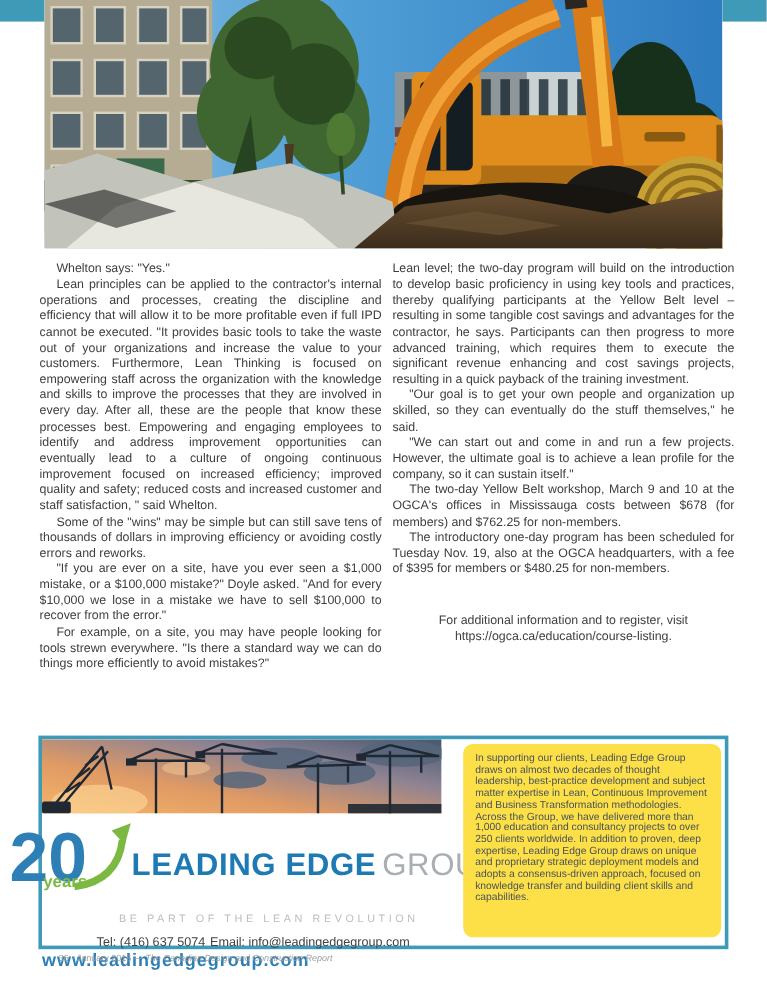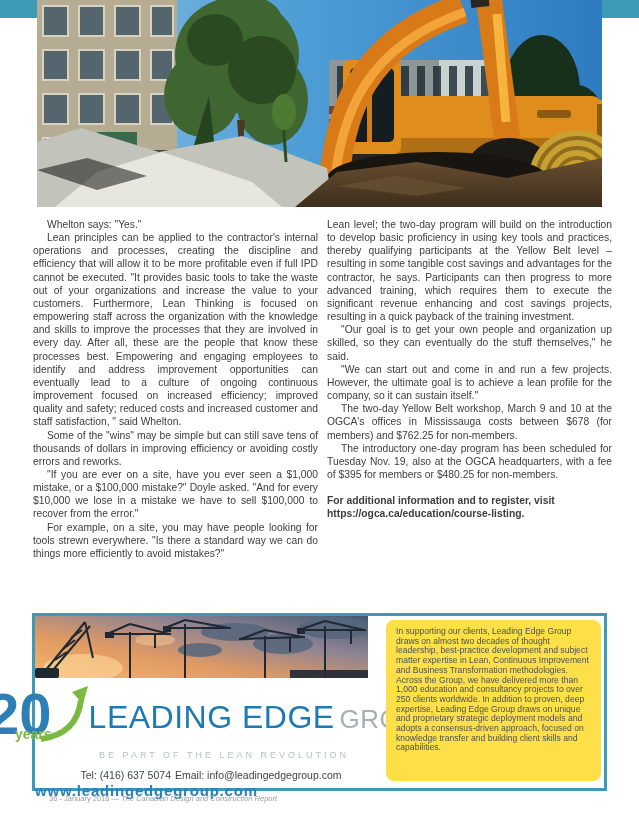--- a/index.html
+++ b/index.html
@@ -11,32 +11,32 @@
   .accent-bar { position:absolute; top:0; height:18px; background:#3f9ab8; }
   .accent-bar.left { left:0; width:37px; }
   .accent-bar.right { left:602px; width:37px; }
   .hero { position:absolute; left:37px; top:0; width:565px; height:207px; }
   .hero svg { display:block; width:100%; height:100%; }
 
   .article { position:absolute; left:33px; top:218px; width:579px; height:392px; display:flex; gap:9px; overflow:hidden; }
   .col { width:285px; font-size:10.3px; line-height:13.15px; text-align:justify; color:#3d3d3d; }
   .col p { margin:0; }
   .col p.ind { text-indent:14px; }
-  .note { margin-top:13px; text-indent:0;font-weight:bold; }
+  .note { margin-top:30px; text-align:center; text-indent:0; }
   .note div { text-indent:0; }
 
   .ad { position:absolute; left:32px; top:613px; width:575px; height:178px; border:3px solid #3f9ab8; background:#ffffff; }
   .ad-left { position:absolute; left:0; top:0; width:352px; height:172px; }
   .crane-photo { display:block; width:333px; height:62px; }
   .logo-row { display:flex; align-items:flex-end; justify-content:center; margin-top:6px; height:58px; }
   .logo-mark { width:104px; height:58px; flex:0 0 104px; }
   .brand { white-space:nowrap; padding-bottom:6px; letter-spacing:0.5px; }
-  .brand .primary { font-size:32px; font-weight:normal; color:#1d7ab3; }
+  .brand .primary { font-size:26px; font-weight:bold; color:#1d7ab3; }
   .brand .secondary { font-size:26px; font-weight:400; color:#a9aeb2; }
-  .tagline { text-align:center; font-size:9px; letter-spacing:3px; color:#b9bec3; margin-top:8px; padding-left:26px; }
+  .tagline { text-align:center; font-size:9px; letter-spacing:3px; color:#b9bec3; margin-top:18px; padding-left:26px; }
   .contact-row { display:flex; justify-content:center; gap:4px; font-size:10.5px; color:#3f4448; margin-top:9px; }
   .website { text-align:left; font-size:15px; font-weight:bold; color:#2d7fb5; letter-spacing:0.8px; margin-top:1px; }
   .ad-right { position:absolute; right:3px; top:4px; width:215px; height:161px; background:#fde047; border-radius:8px; padding:7px 10px; }
   .ad-right p { font-size:8.6px; line-height:9.7px; color:#47525c; text-align:left; }
 
   .footer { position:absolute; left:49px; top:794px; font-size:7.5px; color:#999da1; }
   .footer i { font-style:italic; }
 </style>
 </head>
 <body>

